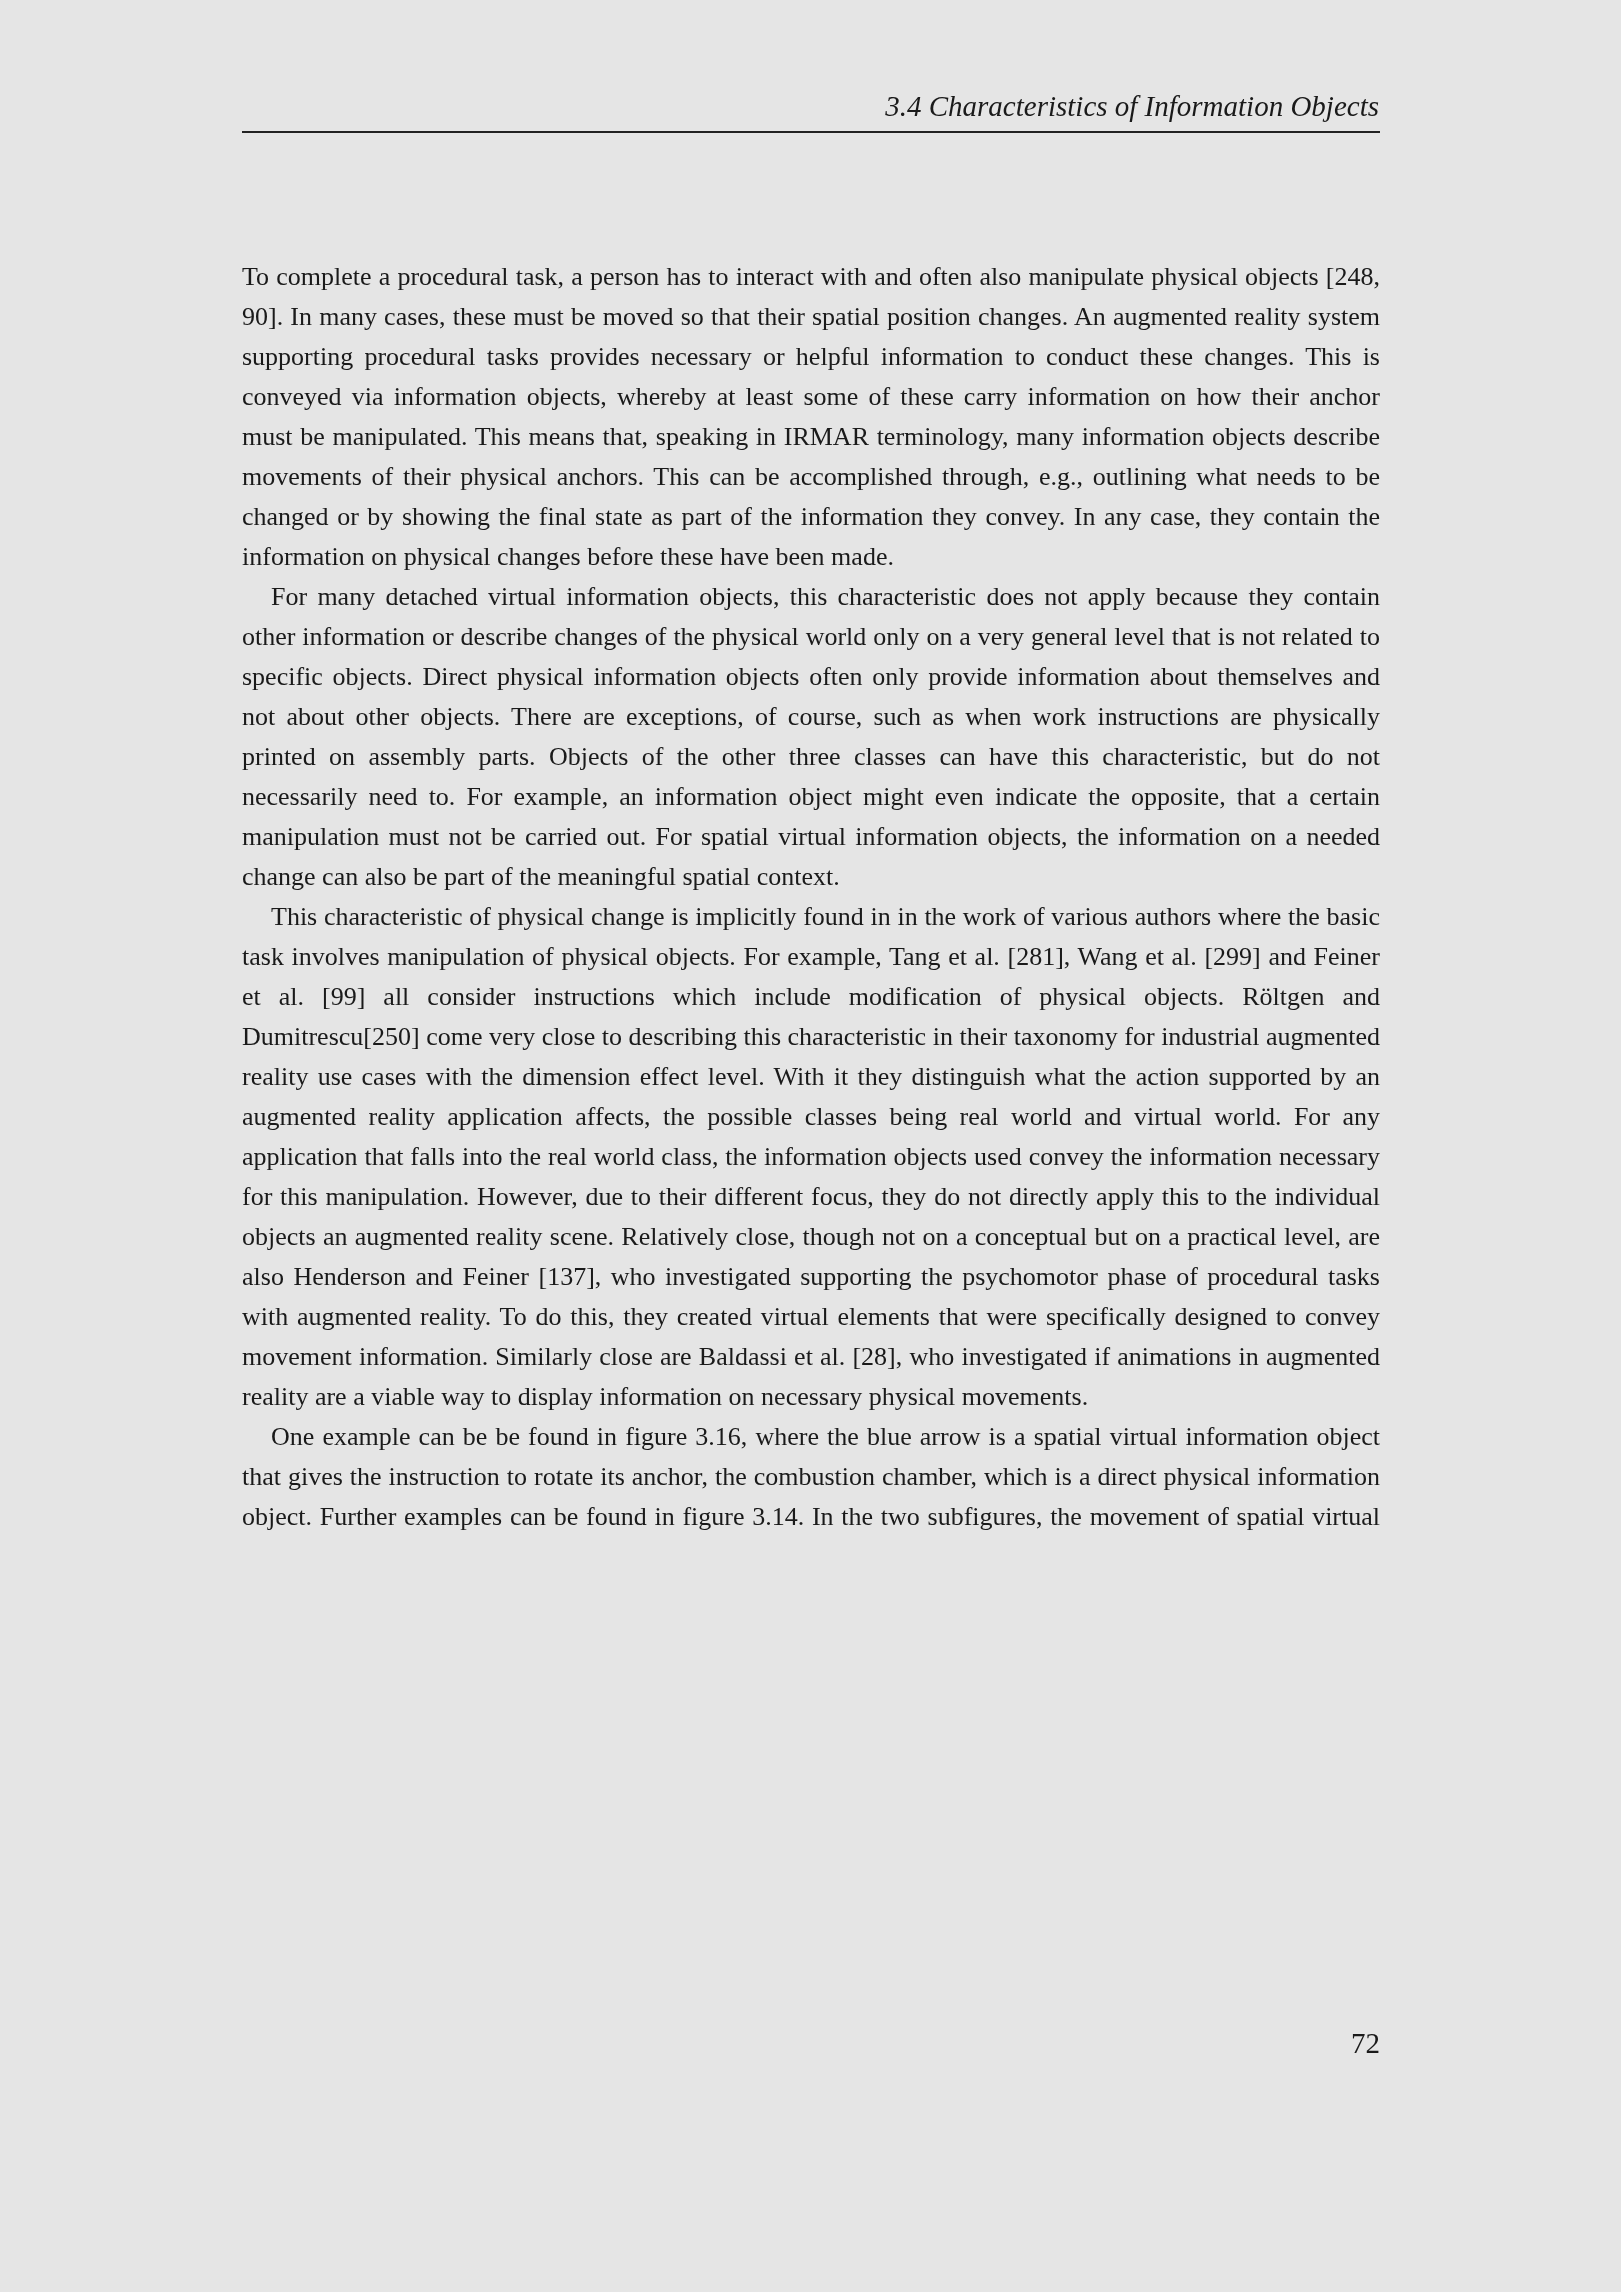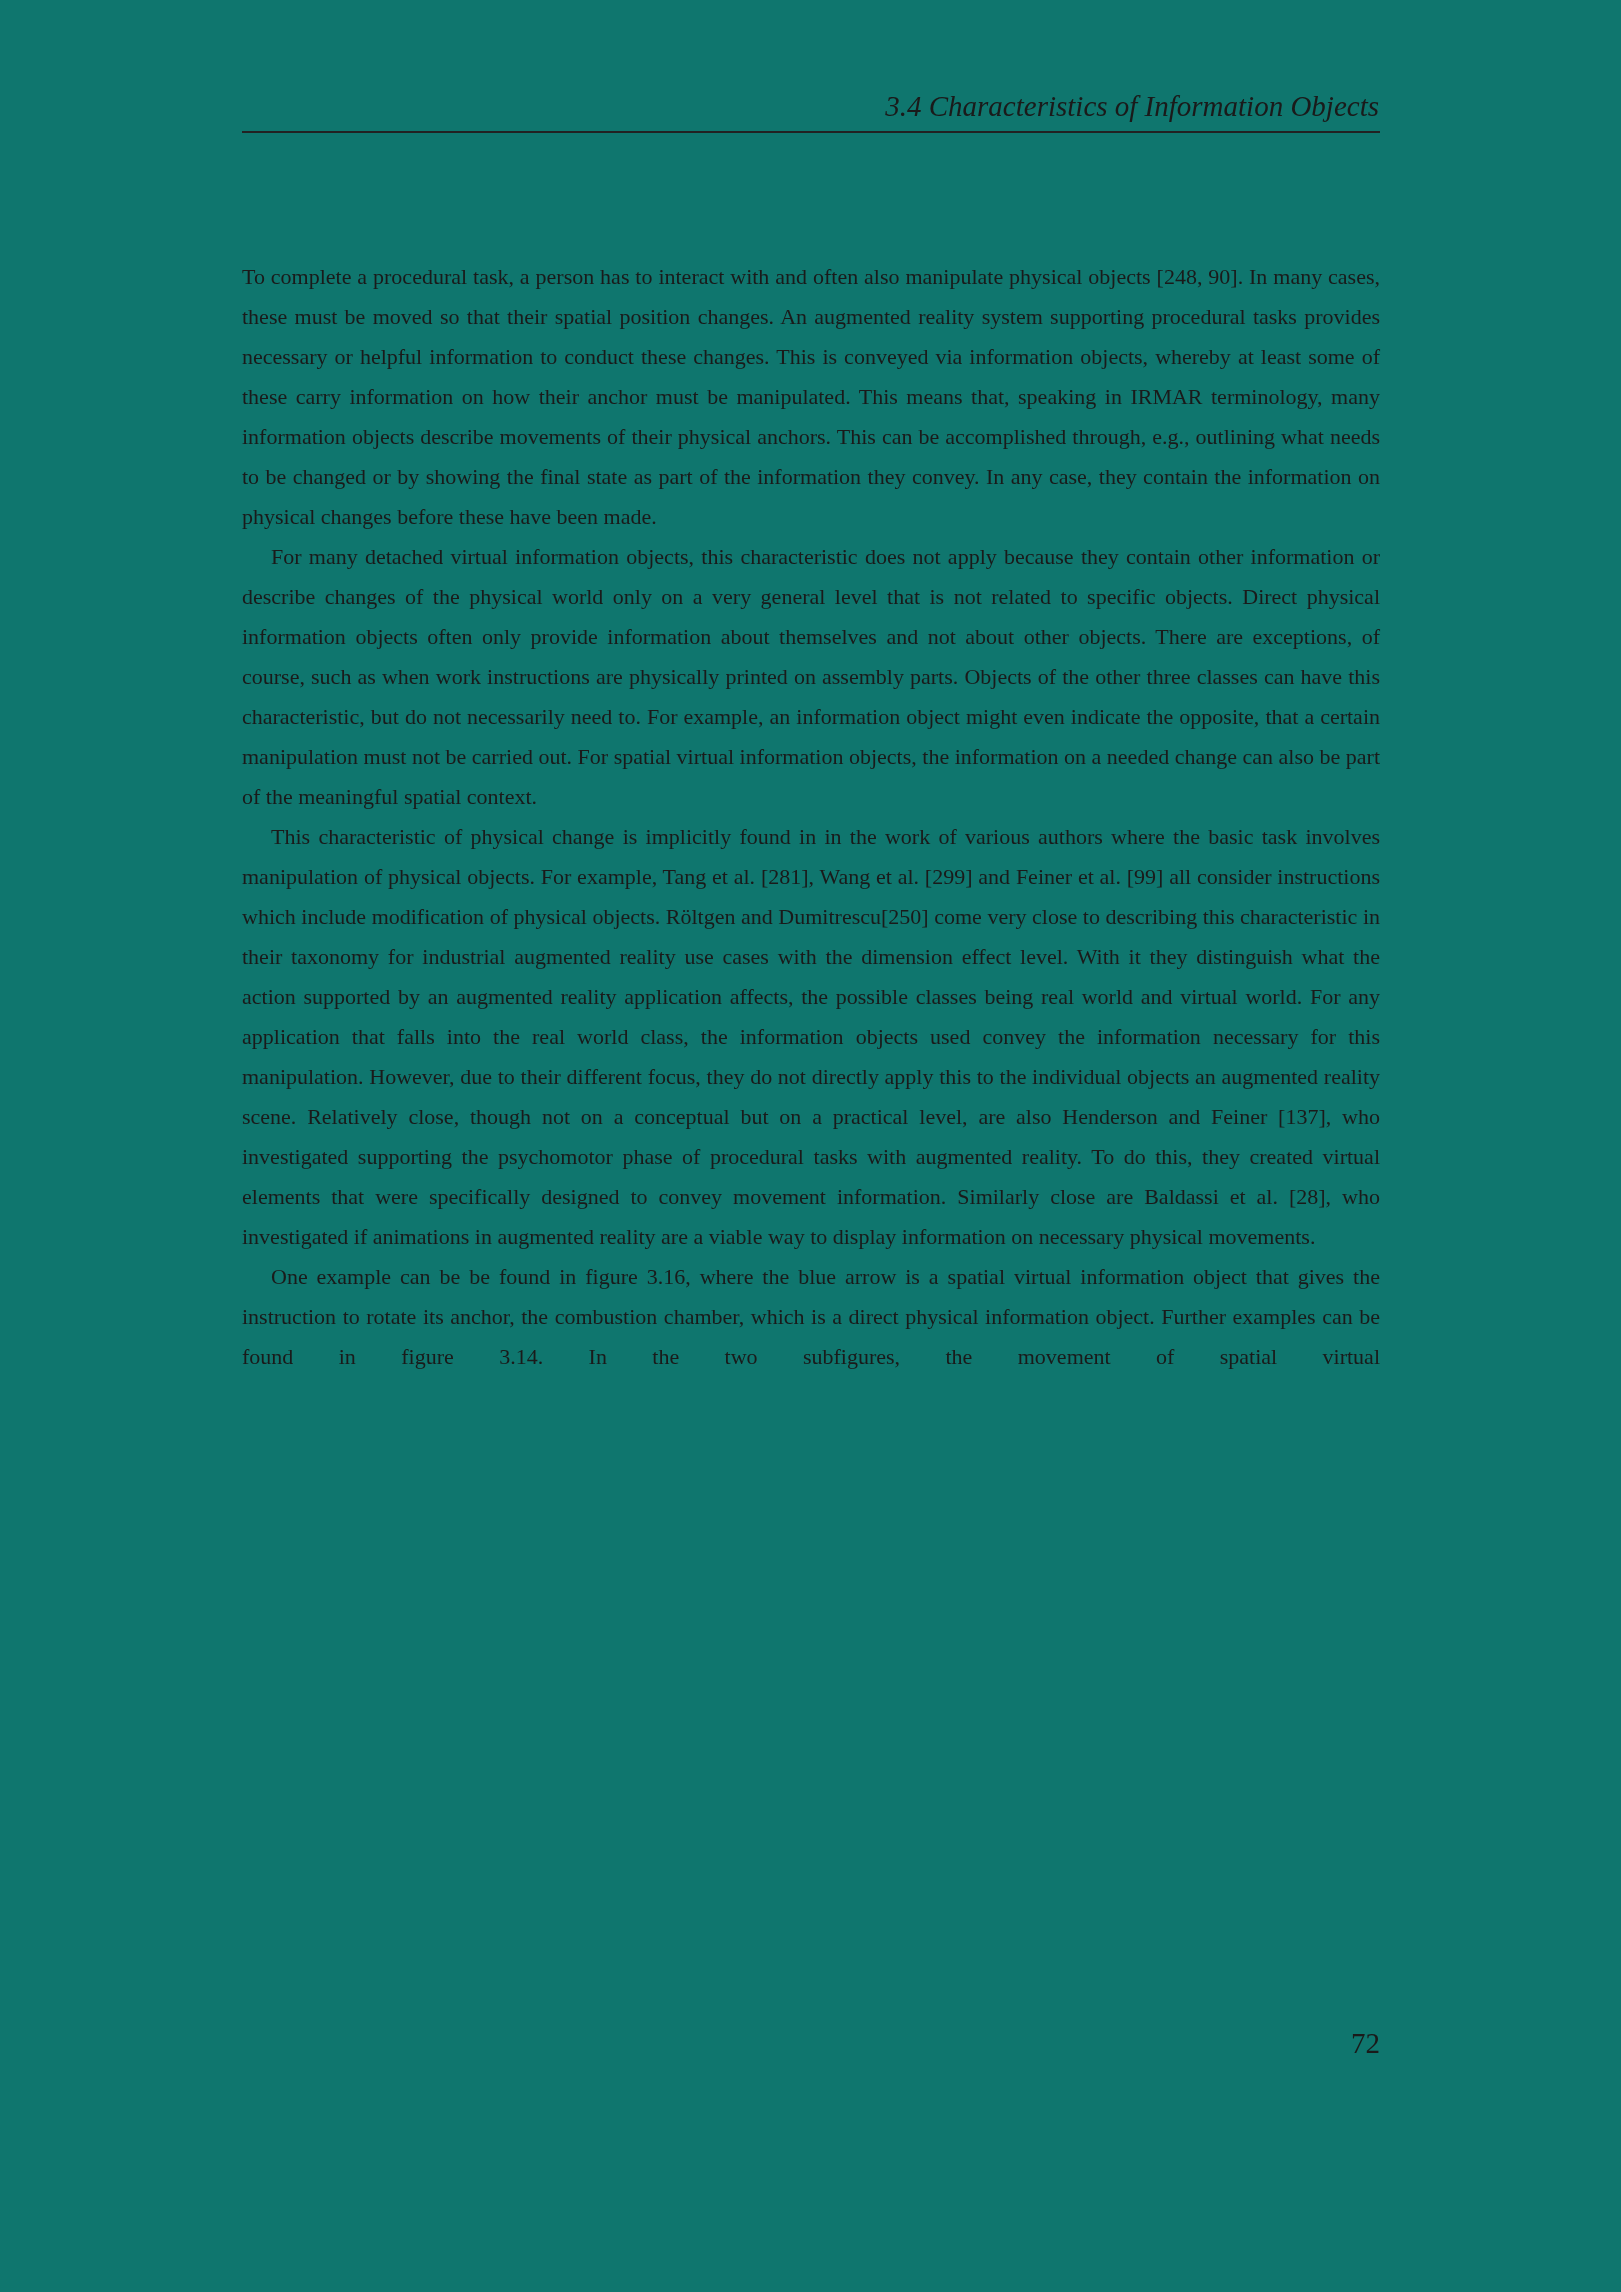--- a/index.html
+++ b/index.html
@@ -1,33 +1,33 @@
 <!DOCTYPE html>
 <html><head>
 <meta charset="utf-8">
 <style>
   html, body { margin: 0; padding: 0; background: #ffffff; }
   body { width: 1621px; height: 2293px; position: relative; overflow: hidden; }
-  .page { position: absolute; left: 0; top: 0; width: 1621px; height: 2293px; background: #0f766e; color: #111; }
+  .page { position: absolute; left: 0; top: 0; width: 1621px; height: 2293px; background: #e5e5e5; color: #111; }
   .running-head {
     position: absolute; left: 242px; top: 90px; width: 1137px;
     text-align: right; font-family: "Liberation Serif", "DejaVu Serif", serif;
     font-style: italic; font-size: 29px; color: #1a1a1a;
   }
   .head-rule { position: absolute; left: 242px; top: 131px; width: 1138px; height: 2px; background: #222; }
   .section-title {
     position: absolute; left: 242px; top: 186px;
     font-family: "DejaVu Sans", "Liberation Sans", sans-serif; font-weight: bold;
     font-size: 37px; color: #111; letter-spacing: -0.5px;
   }
   .section-title .num { margin-right: 17.6px; }
   .body {
     position: absolute; left: 242px; top: 257px; width: 1138px;
     font-family: "Liberation Serif", "DejaVu Serif", serif;
-    font-size: 22px; line-height: 40px; color: #1a1a1a;
+    font-size: 26px; line-height: 40px; color: #1a1a1a;
     text-align: justify; hyphens: manual;
   }
   .body p { margin: 0; }
   .body p.indent { text-indent: 29px; }
   .page-number {
     position: absolute; left: 1323px; top: 2027px; width: 57px; text-align: right;
     font-family: "Liberation Serif", "DejaVu Serif", serif; font-size: 29px; color: #1a1a1a;
   }
 </style>
 </head>

